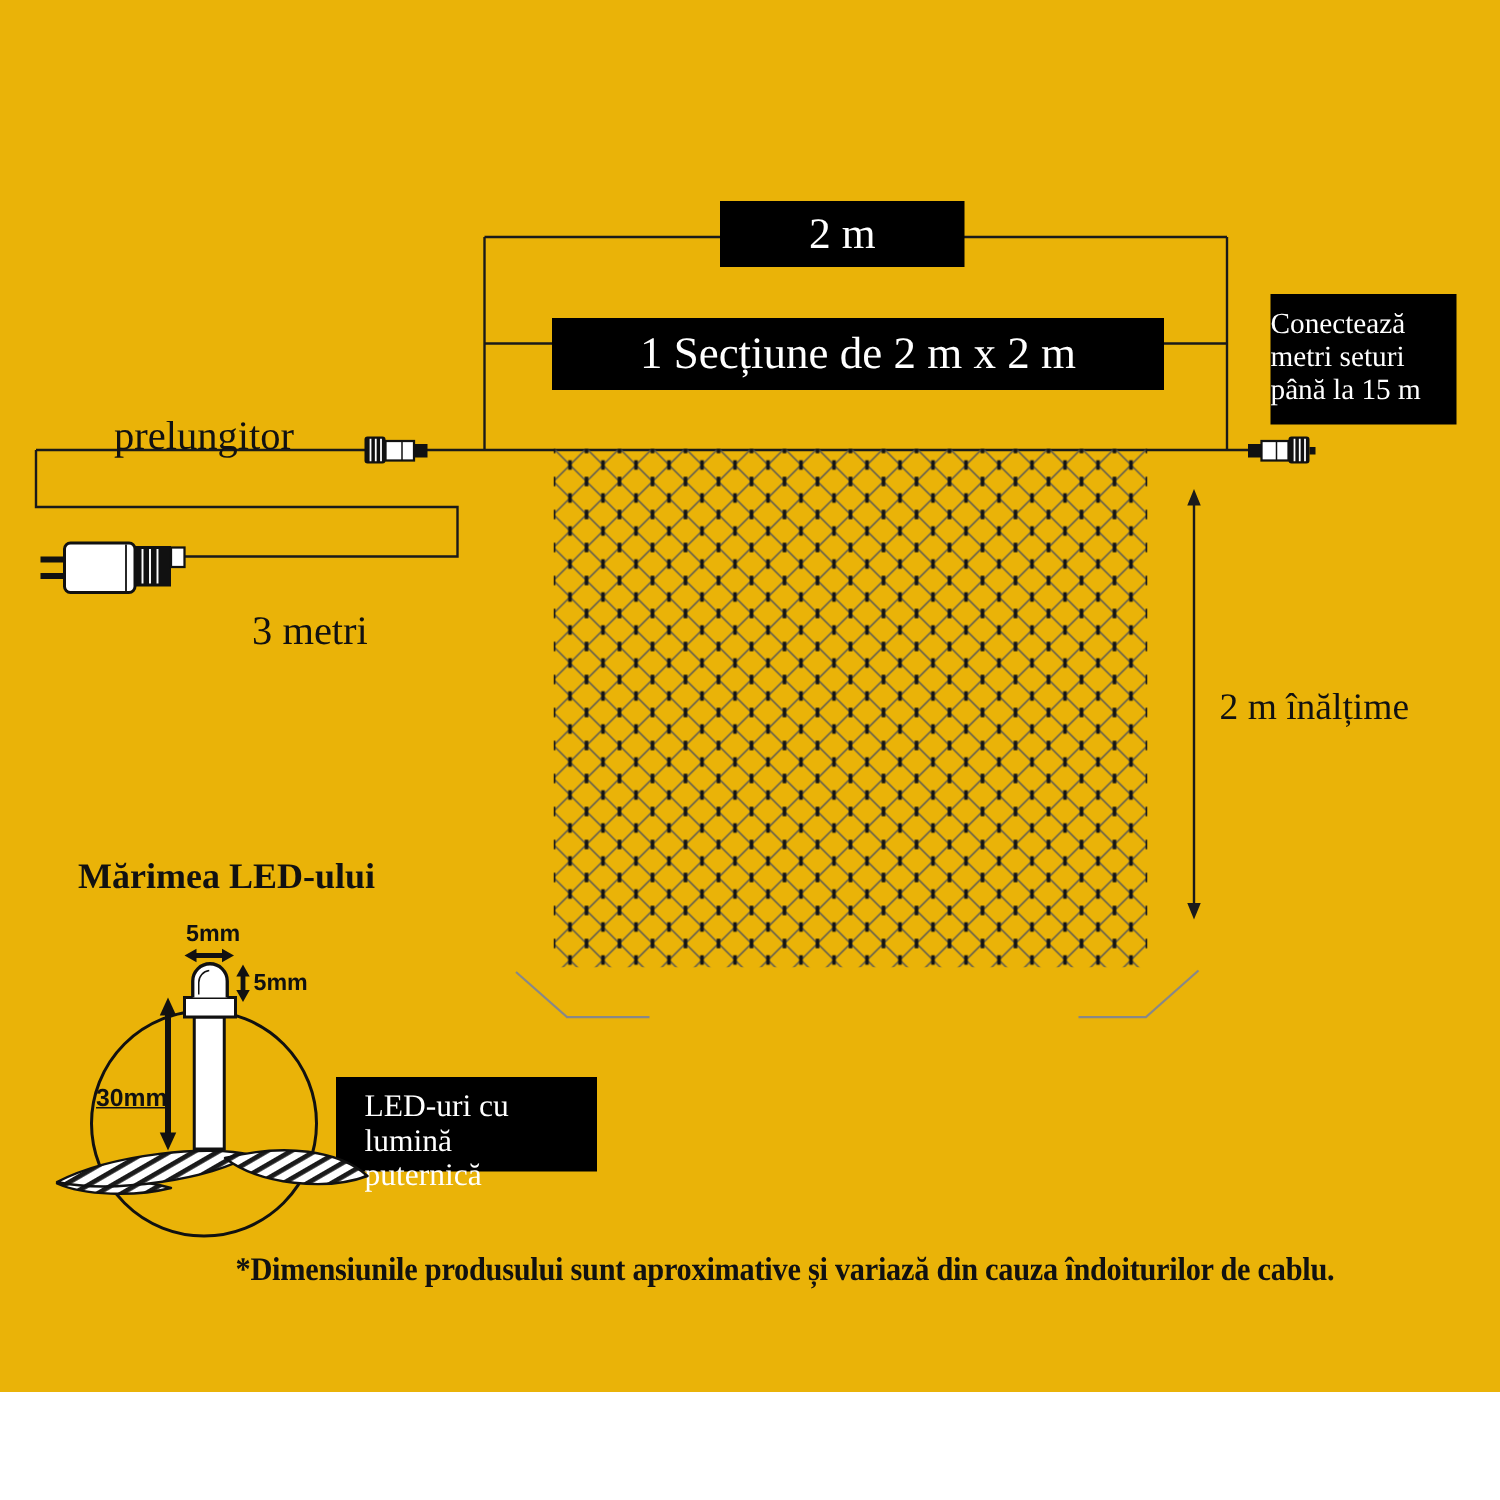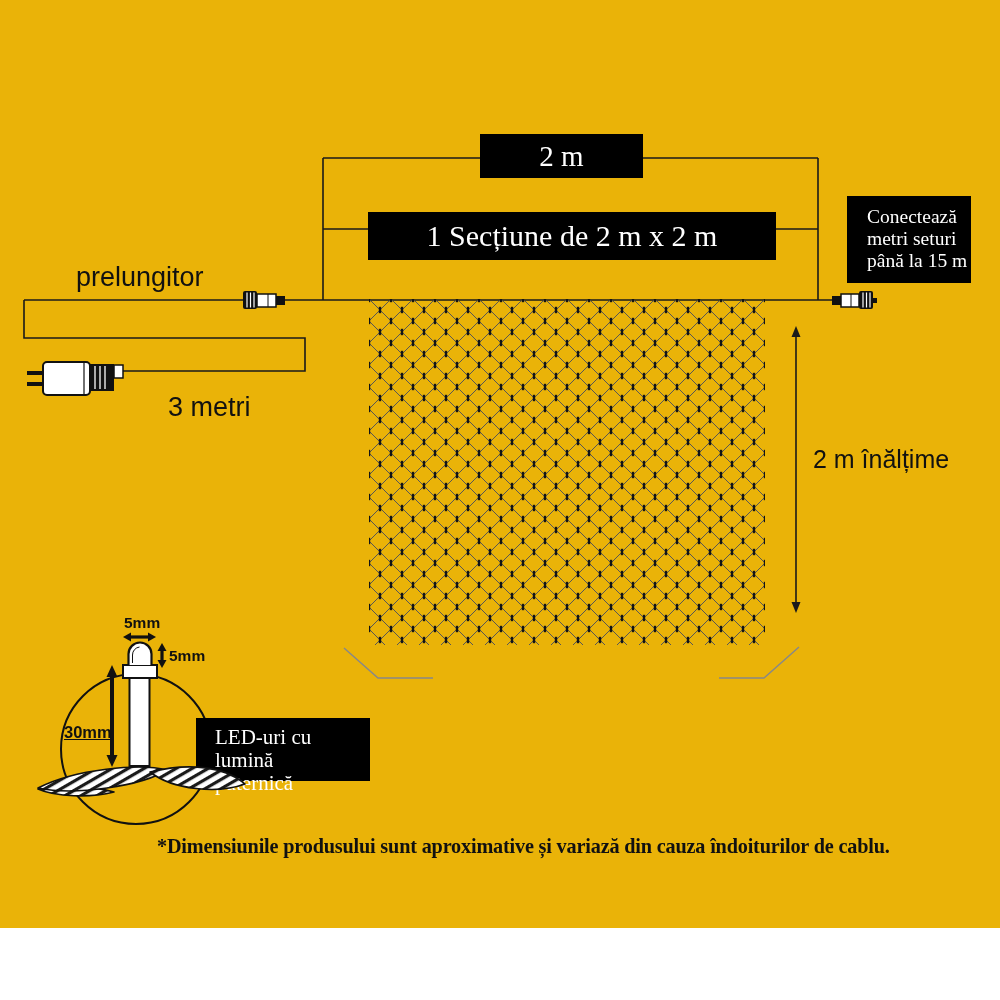--- a/index.html
+++ b/index.html
@@ -8,21 +8,21 @@
     font-family:"Liberation Serif", serif;color:#111;
   }
   svg{display:block;}
   .blackbar{
     position:absolute;background:#000;color:#fff;display:flex;align-items:center;justify-content:center;
     font-family:"Liberation Serif", serif;z-index:3;
   }
   .blackbox{
     position:absolute;background:#000;color:#fff;font-family:"Liberation Serif", serif;z-index:3;
   }
-  .lbl{position:absolute;font-family:Liberation Sans, sans-serif;z-index:3;white-space:nowrap;}
+  .lbl{position:absolute;font-family:Liberation Serif, serif;z-index:3;white-space:nowrap;margin-top:13px;}
   .mmlbl{position:absolute;font-family:"Liberation Sans", sans-serif;z-index:4;white-space:nowrap;}
   .net{position:absolute;left:369px;top:299px;width:396px;height:346px;z-index:2;}
   .wirelayer{position:absolute;left:0;top:0;z-index:6;pointer-events:none;}
   .lineart{position:absolute;left:0;top:0;z-index:1;}
   .footnote{
     position:absolute;left:157px;top:833px;font-weight:bold;font-size:22px;letter-spacing:-0.2px;
     white-space:nowrap;transform:scaleX(0.92);transform-origin:left center;z-index:3;
   }
 </style>
 </head>
@@ -136,38 +136,39 @@
   </div>
 
   <div class="blackbar" style="left:480px;top:134px;width:163px;height:44px;font-size:29px;">
     <span>2 m</span>
   </div>
 
   <div class="blackbar" style="left:368px;top:212px;width:408px;height:48px;font-size:30px;">
     <span>1 Secțiune de 2 m x 2 m</span>
   </div>
 
-  <div class="blackbox" style="left:847px;top:196px;width:124px;height:87px;font-size:19.5px;line-height:22px;padding-top:10px;box-sizing:border-box;padding-left:20px;">
+  <div class="blackbox" style="left:847px;top:196px;width:124px;height:87px;font-size:19.5px;line-height:22px;padding-top:10px;box-sizing:border-box;">
     <div>Conectează</div>
     <div>metri seturi</div>
     <div>până la 15 m</div>
   </div>
 
 
-  <div class="blackbox" style="left:196px;top:718px;width:174px;height:63px;font-size:21px;line-height:23px;box-sizing:border-box;padding:8px 0 0 19px;">
+  <div class="blackbox" style="left:224px;top:718px;width:174px;height:63px;font-size:21px;line-height:23px;box-sizing:border-box;padding:8px 0 0 19px;">
     <div>LED-uri cu lumină</div>
     <div>puternică</div>
   </div>
 
   <div class="lbl" style="left:76px;top:262px;font-size:27px;">prelungitor</div>
 
   <div class="lbl" style="left:168px;top:392px;font-size:27px;">3 metri</div>
 
   <div class="lbl" style="left:813px;top:445px;font-size:25px;text-align:center;">2 m înălțime</div>
 
+  <div class="lbl" style="left:52px;top:559px;font-size:24px;font-weight:bold;">Mărimea LED-ului</div>
 
   <div class="mmlbl" style="left:124px;top:614px;font-size:15.5px;font-weight:600;">5mm</div>
 
   <div class="mmlbl" style="left:169px;top:647px;font-size:15.5px;font-weight:600;">5mm</div>
 
   <div class="mmlbl" style="left:64px;top:723px;font-size:16.5px;font-weight:bold;text-decoration:underline;">30mm</div>
 
   <div class="footnote">*Dimensiunile produsului sunt aproximative și variază din cauza îndoiturilor de cablu.</div>
 
   <svg class="wirelayer" width="1000" height="1000" viewBox="0 0 1000 1000">

